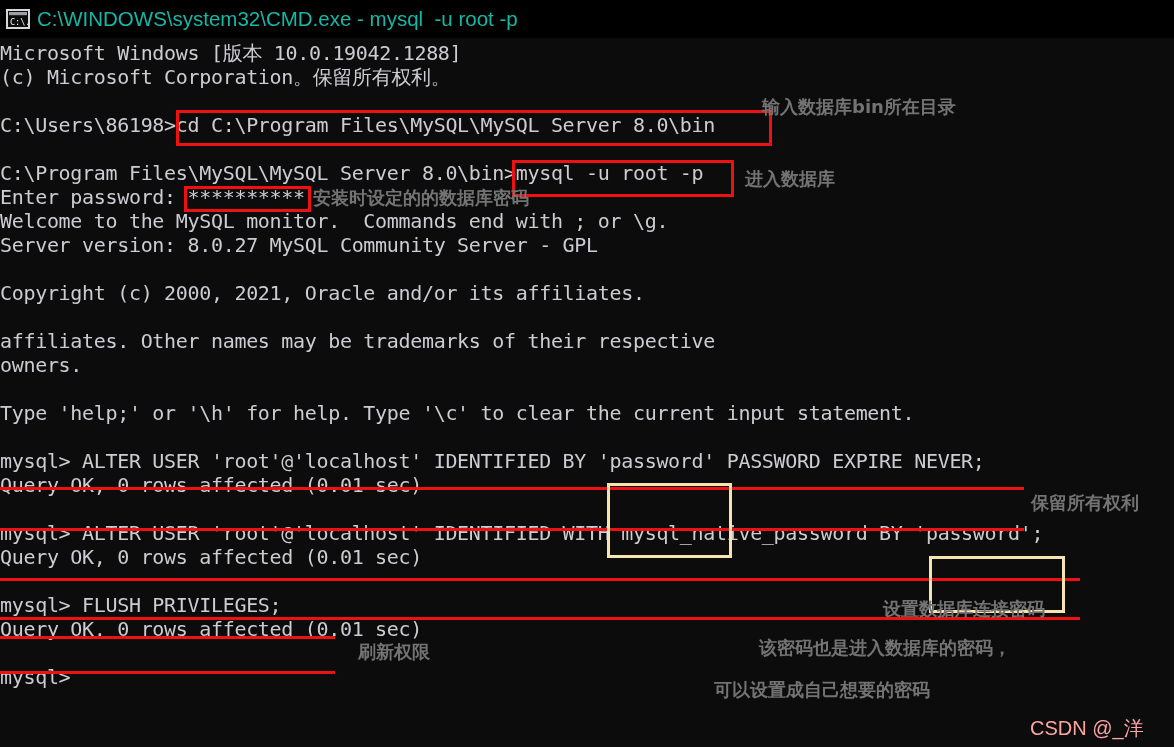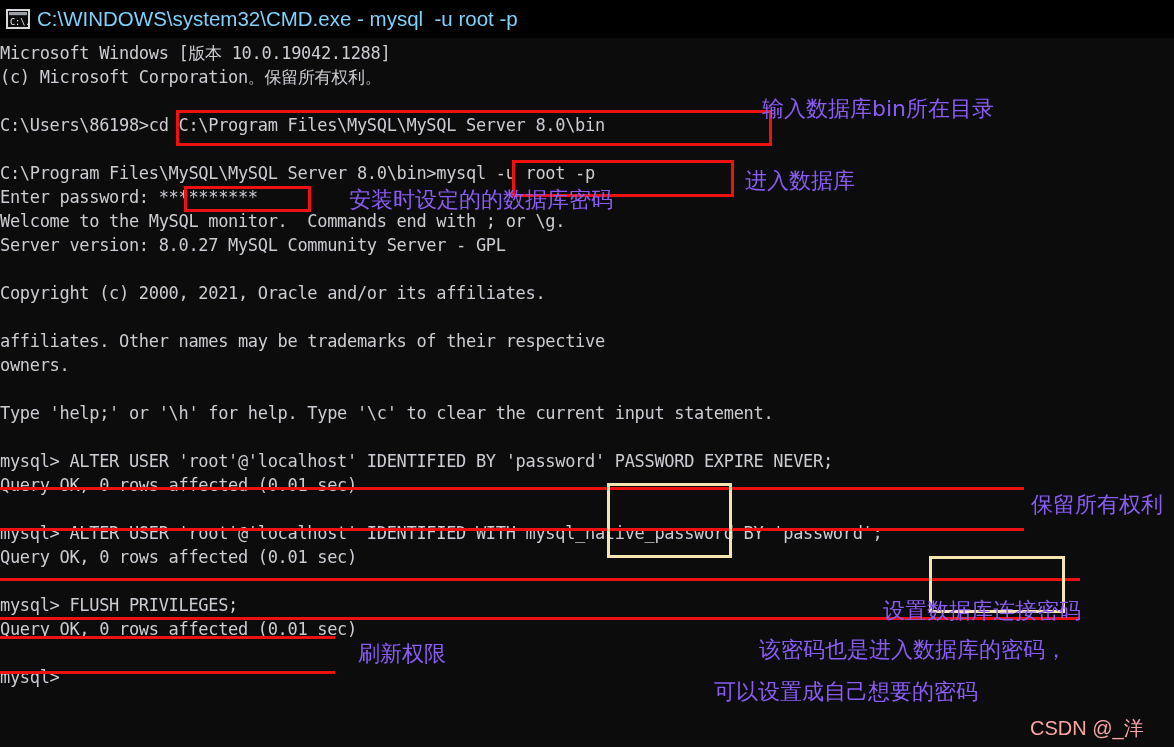--- a/index.html
+++ b/index.html
@@ -33,21 +33,21 @@
     box-sizing: border-box;
   }
   .cmd-icon {
     width: 24px;
     height: 22px;
     flex: 0 0 auto;
     margin-right: 7px;
     position: relative;
   }
   .titlebar-text {
-    color: #7dd3fc;
+    color: #14b8a6;
     font-family: "Liberation Sans", sans-serif;
     font-size: 20.5px;
     letter-spacing: 0px;
     white-space: pre;
   }
 
   
   .console {
     position: absolute;
     left: 0; top: 38px;
@@ -60,21 +60,21 @@
     position: absolute;
     left: 0;
     top: 3px;
     width: 1174px;
   }
   .line {
     height: 24px;
     line-height: 24px;
     color: #ccccd3;
     font-family: "DejaVu Sans Mono", monospace;
-    font-size: 17px;
+    font-size: 20px;
     letter-spacing: -0.32px;
     white-space: pre;
     padding-left: 0px;
   }
 
   
   .overlay {
     position: absolute;
     left: 0; top: 0;
     width: 1174px;
@@ -92,24 +92,24 @@
     border-right: none;
     box-sizing: border-box;
   }
   .box-yellow {
     position: absolute;
     border: 3px solid #f5e3b0;
     box-sizing: border-box;
   }
   .anno {
     position: absolute;
-    color: #8b5cf6;
+    color: #737373;
     font-family: "DejaVu Sans", sans-serif;
-    font-size: 22px;
-    font-weight: 400;
+    font-size: 18px;
+    font-weight: 700;
     white-space: pre;
     line-height: 1;
   }
   .watermark {
     position: absolute;
     color: #fca5a5;
     font-family: "Liberation Sans", sans-serif;
     font-size: 20px;
     white-space: pre;
   }
@@ -164,21 +164,21 @@
 
   <div class="overlay">
 
     <div class="box-red" style="left:176px; top:110px; width:596px; height:36px;"></div>
     <div class="anno" style="left:762px; top:98px;">输入数据库bin所在目录</div>
 
     <div class="box-red" style="left:512px; top:160px; width:222px; height:37px;"></div>
     <div class="anno" style="left:745px; top:170px;">进入数据库</div>
 
     <div class="box-red" style="left:184px; top:186px; width:127px; height:26px;"></div>
-    <div class="anno" style="left:313px; top:189px;margin-left:36px;">安装时设定的的数据库密码</div>
+    <div class="anno" style="left:313px; top:189px;">安装时设定的的数据库密码</div>
 
     <div class="box-red-openright" style="left:-3px; top:487px; width:1027px; height:44px;"></div>
     <div class="anno" style="left:1031px; top:494px;">保留所有权利</div>
 
     <div class="box-yellow" style="left:607px; top:483px; width:125px; height:75px;"></div>
 
     <div class="box-red-openright" style="left:-3px; top:578px; width:1083px; height:42px;"></div>
 
     <div class="box-yellow" style="left:929px; top:556px; width:136px; height:57px;"></div>
 

